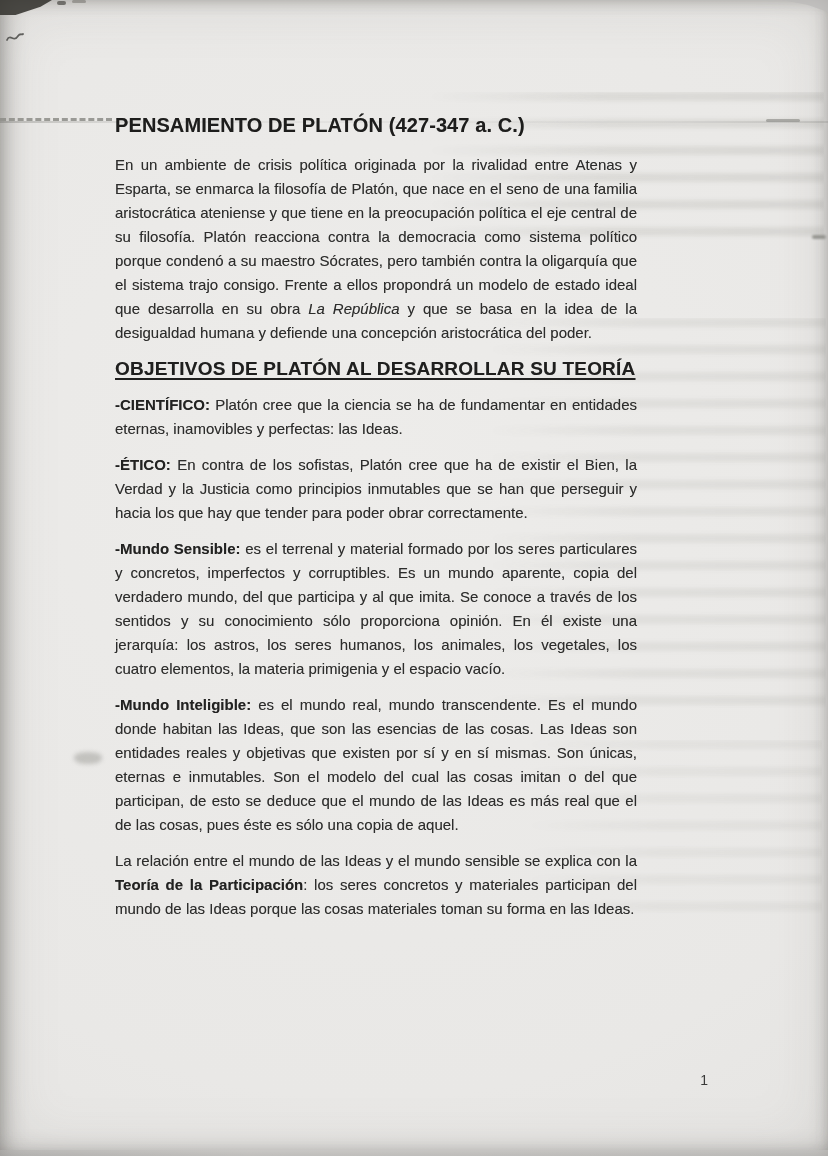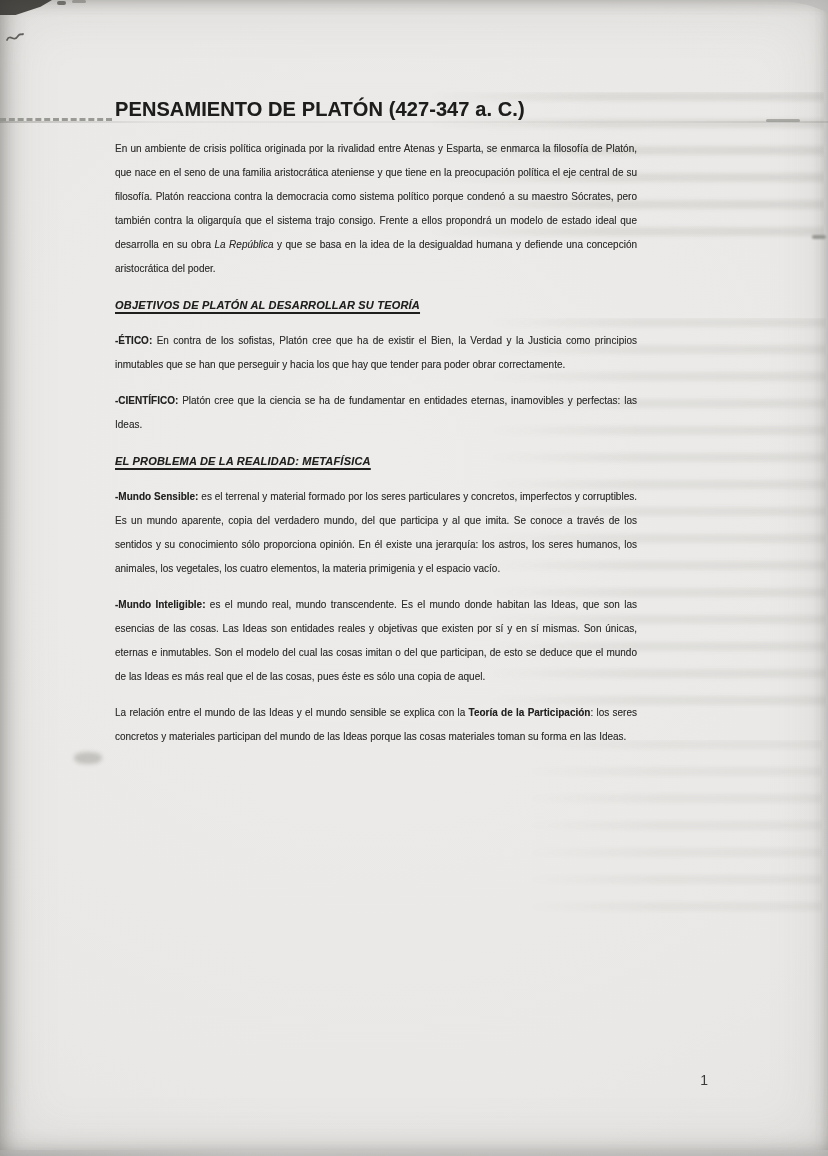--- a/index.html
+++ b/index.html
@@ -15,50 +15,49 @@
       inset 0 0 60px rgba(120,118,112,.18),
       inset 14px 0 24px -12px rgba(70,68,64,.45),
       inset -10px 0 20px -12px rgba(70,68,64,.32),
       inset 0 -14px 24px -14px rgba(70,68,64,.40),
       inset 0 10px 18px -12px rgba(70,68,64,.30);
   }
 
   
   .content {
     position: absolute;
-    left: 0; top: 0;
+    left: 0; top: 16px;
     width: 725px;
     box-sizing: border-box;
     padding: 96px 88px 0 115px;
     color: #2d2d2c;
     text-shadow: 0 0 0.6px rgba(45,45,44,.38);
   }
   .title {
     margin: 0 0 15px 0;
     font-size: 20px;
     line-height: 26px;
     font-weight: 700;
     color: #1d1d1c;
     letter-spacing: .1px;
   }
   .heading {
     margin: 0 0 12px 0;
-    font-size: 11px;
+    font-size: 19px;
     line-height: 24px;
     font-weight: 700;
     color: #1f1f1e;
     text-decoration: underline;
     text-underline-offset: 3px;
     text-decoration-thickness: 1.5px;
     letter-spacing: .2px;
-    font-style: italic;
   }
   .para {
     margin: 0 0 12px 0;
-    font-size: 10px;
+    font-size: 15px;
     line-height: 24px;
     text-align: justify;
   }
   .para b { font-weight: 700; color: #222221; }
   .para em { font-style: italic; }
   .page-number {
     position: absolute;
     top: 1072px;
     right: 120px;
     font-size: 14px;
@@ -146,26 +145,25 @@
   <div class="ghost ghost-note"></div>
 
   <div class="content">
 
     <h1 class="title">PENSAMIENTO DE PLATÓN (427-347 a. C.)</h1>
 
     <p class="para"><span>En un ambiente de crisis política originada por la rivalidad entre Atenas y Esparta, se enmarca la filosofía de Platón, que nace en el seno de una familia aristocrática ateniense y que tiene en la preocupación política el eje central de su filosofía. Platón reacciona contra la democracia como sistema político porque condenó a su maestro Sócrates, pero también contra la oligarquía que el sistema trajo consigo. Frente a ellos propondrá un modelo de estado ideal que desarrolla en su obra </span><em>La República</em><span> y que se basa en la idea de la desigualdad humana y defiende una concepción aristocrática del poder.</span></p>
 
     <h2 class="heading">OBJETIVOS DE PLATÓN AL DESARROLLAR SU TEORÍA</h2>
 
+    <p class="para"><b>-CIENTÍFICO:</b><span> Platón cree que la ciencia se ha de fundamentar en entidades eternas, inamovibles y perfectas: las Ideas.</span></p>
+
     <p class="para"><b>-ÉTICO:</b><span> En contra de los sofistas, Platón cree que ha de existir el Bien, la Verdad y la Justicia como principios inmutables que se han que perseguir y hacia los que hay que tender para poder obrar correctamente.</span></p>
 
-    <p class="para"><b>-CIENTÍFICO:</b><span> Platón cree que la ciencia se ha de fundamentar en entidades eternas, inamovibles y perfectas: las Ideas.</span></p>
 
-
-    <h2 class="heading">EL PROBLEMA DE LA REALIDAD: METAFÍSICA</h2>
 
 
     <p class="para"><b>-Mundo Sensible:</b><span> es el terrenal y material formado por los seres particulares y concretos, imperfectos y corruptibles. Es un mundo aparente, copia del verdadero mundo, del que participa y al que imita. Se conoce a través de los sentidos y su conocimiento sólo proporciona opinión. En él existe una jerarquía: los astros, los seres humanos, los animales, los vegetales, los cuatro elementos, la materia primigenia y el espacio vacío.</span></p>
 
     <p class="para"><b>-Mundo Inteligible:</b><span> es el mundo real, mundo transcendente. Es el mundo donde habitan las Ideas, que son las esencias de las cosas. Las Ideas son entidades reales y objetivas que existen por sí y en sí mismas. Son únicas, eternas e inmutables. Son el modelo del cual las cosas imitan o del que participan, de esto se deduce que el mundo de las Ideas es más real que el de las cosas, pues éste es sólo una copia de aquel.</span></p>
 
     <p class="para"><span>La relación entre el mundo de las Ideas y el mundo sensible se explica con la </span><b>Teoría de la Participación</b><span>: los seres concretos y materiales participan del mundo de las Ideas porque las cosas materiales toman su forma en las Ideas.</span></p>
 
   </div>
 

